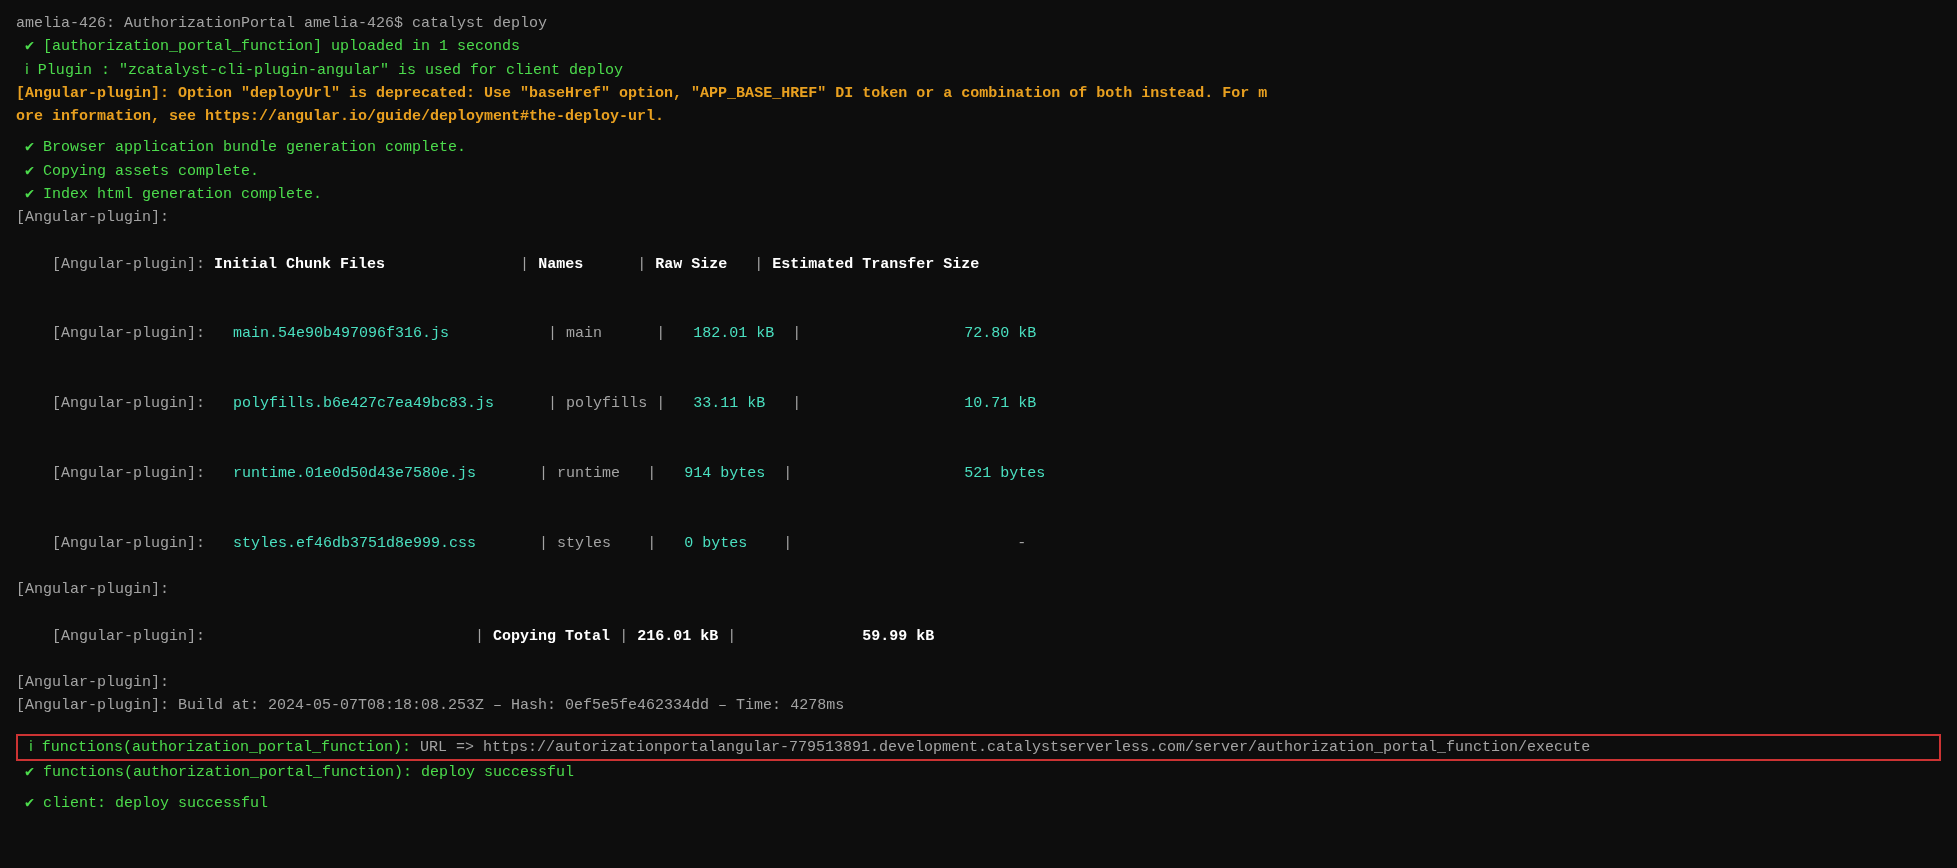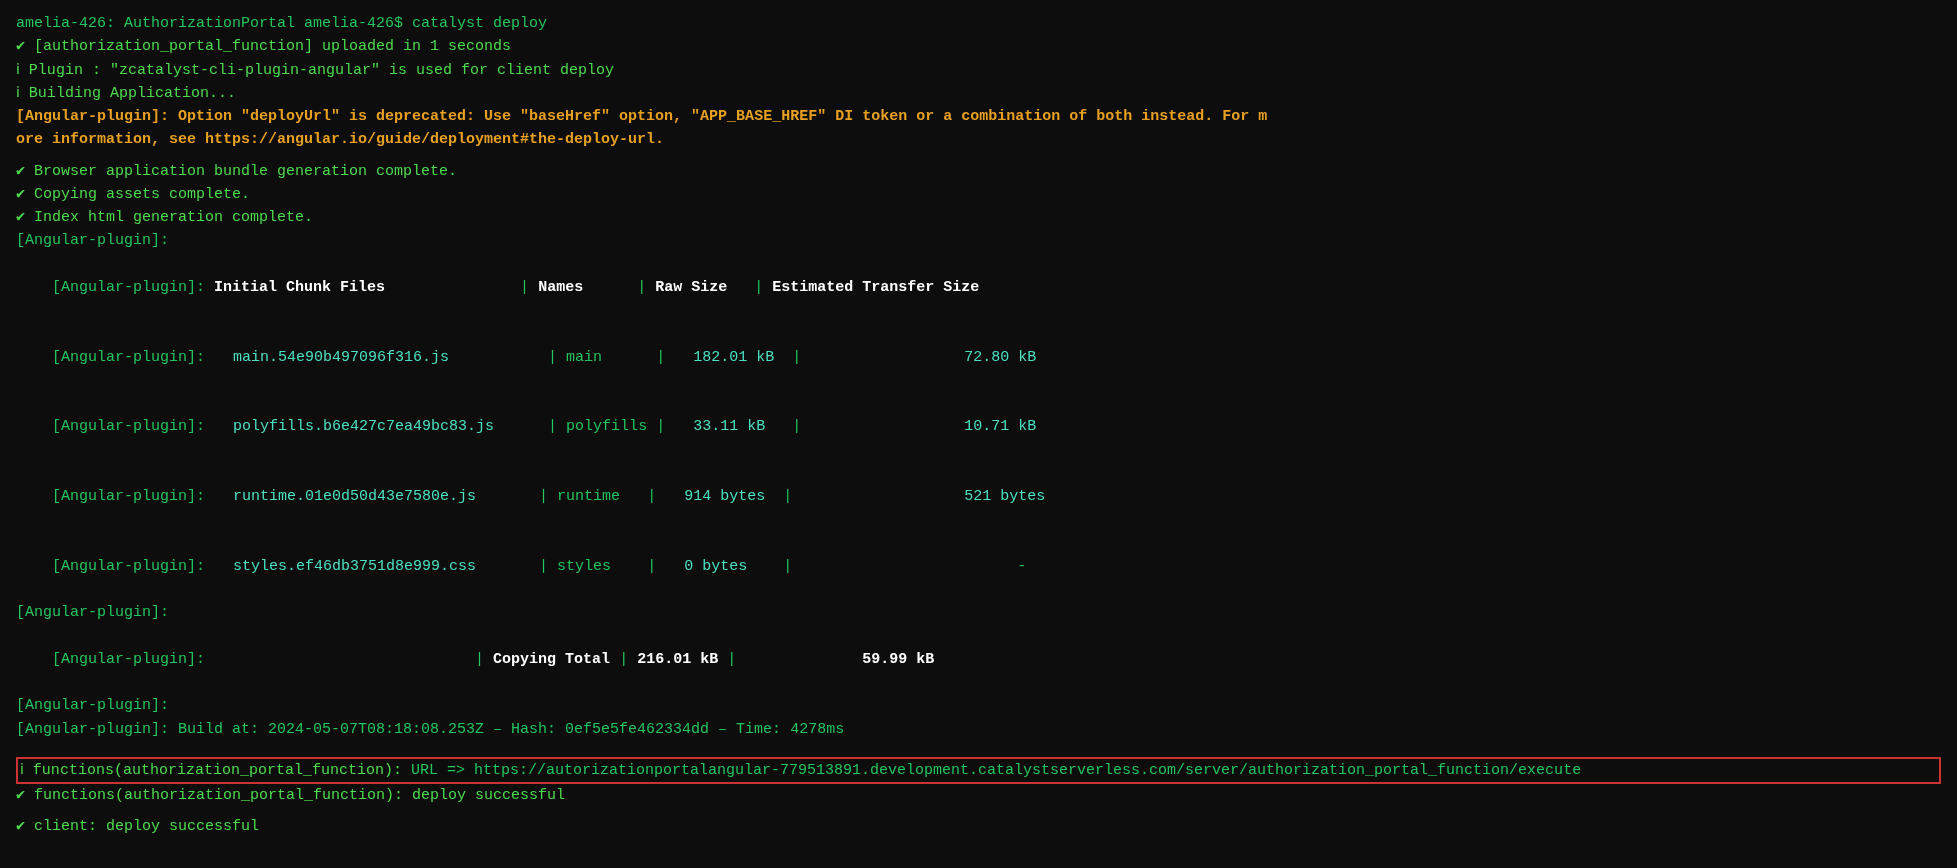--- a/index.html
+++ b/index.html
@@ -22,22 +22,22 @@
 
     .terminal {
       width: 100%;
     }
 
     .line {
       white-space: pre;
       display: block;
     }
 
-    .white { color: #22c55e; }
-    .green { color: #4cdb4c; }
+    .white { color: #a3a3a3; }
+    .green { color: #4cdb4c; margin-left: 9px; }
     .cyan-link { color: #4ae0c0; padding-left: 19px; }
     .bold-orange { color: #e8a020; font-weight: bold; }
     .bold-white { color: #ffffff; font-weight: bold; }
 
     .highlighted-row {
       border: 2px solid #cc3333;
       display: block;
       padding: 0 2px;
     }
 
@@ -48,21 +48,20 @@
   </style>
 </head>
 <body>
 
 <div class="terminal">
 
   <span class="line white">amelia-426: AuthorizationPortal amelia-426$ catalyst deploy</span>
 
   <span class="line green">✔ [authorization_portal_function] uploaded in 1 seconds</span>
   <span class="line green">ℹ Plugin : "zcatalyst-cli-plugin-angular" is used for client deploy</span>
-  <span class="line green">ℹ Building Application...</span>
   <span class="line bold-orange">[Angular-plugin]: <span class="bold-orange">Option "deployUrl" is deprecated: Use "baseHref" option, "APP_BASE_HREF" DI token or a combination of both instead. For m</span></span>
   <span class="line bold-orange">ore information, see https://angular.io/guide/deployment#the-deploy-url.</span>
 
   <span class="spacer"></span>
 
   <span class="line green">✔ Browser application bundle generation complete.</span>
   <span class="line green">✔ Copying assets complete.</span>
   <span class="line green">✔ Index html generation complete.</span>
   <span class="line white">[Angular-plugin]:</span>
 

